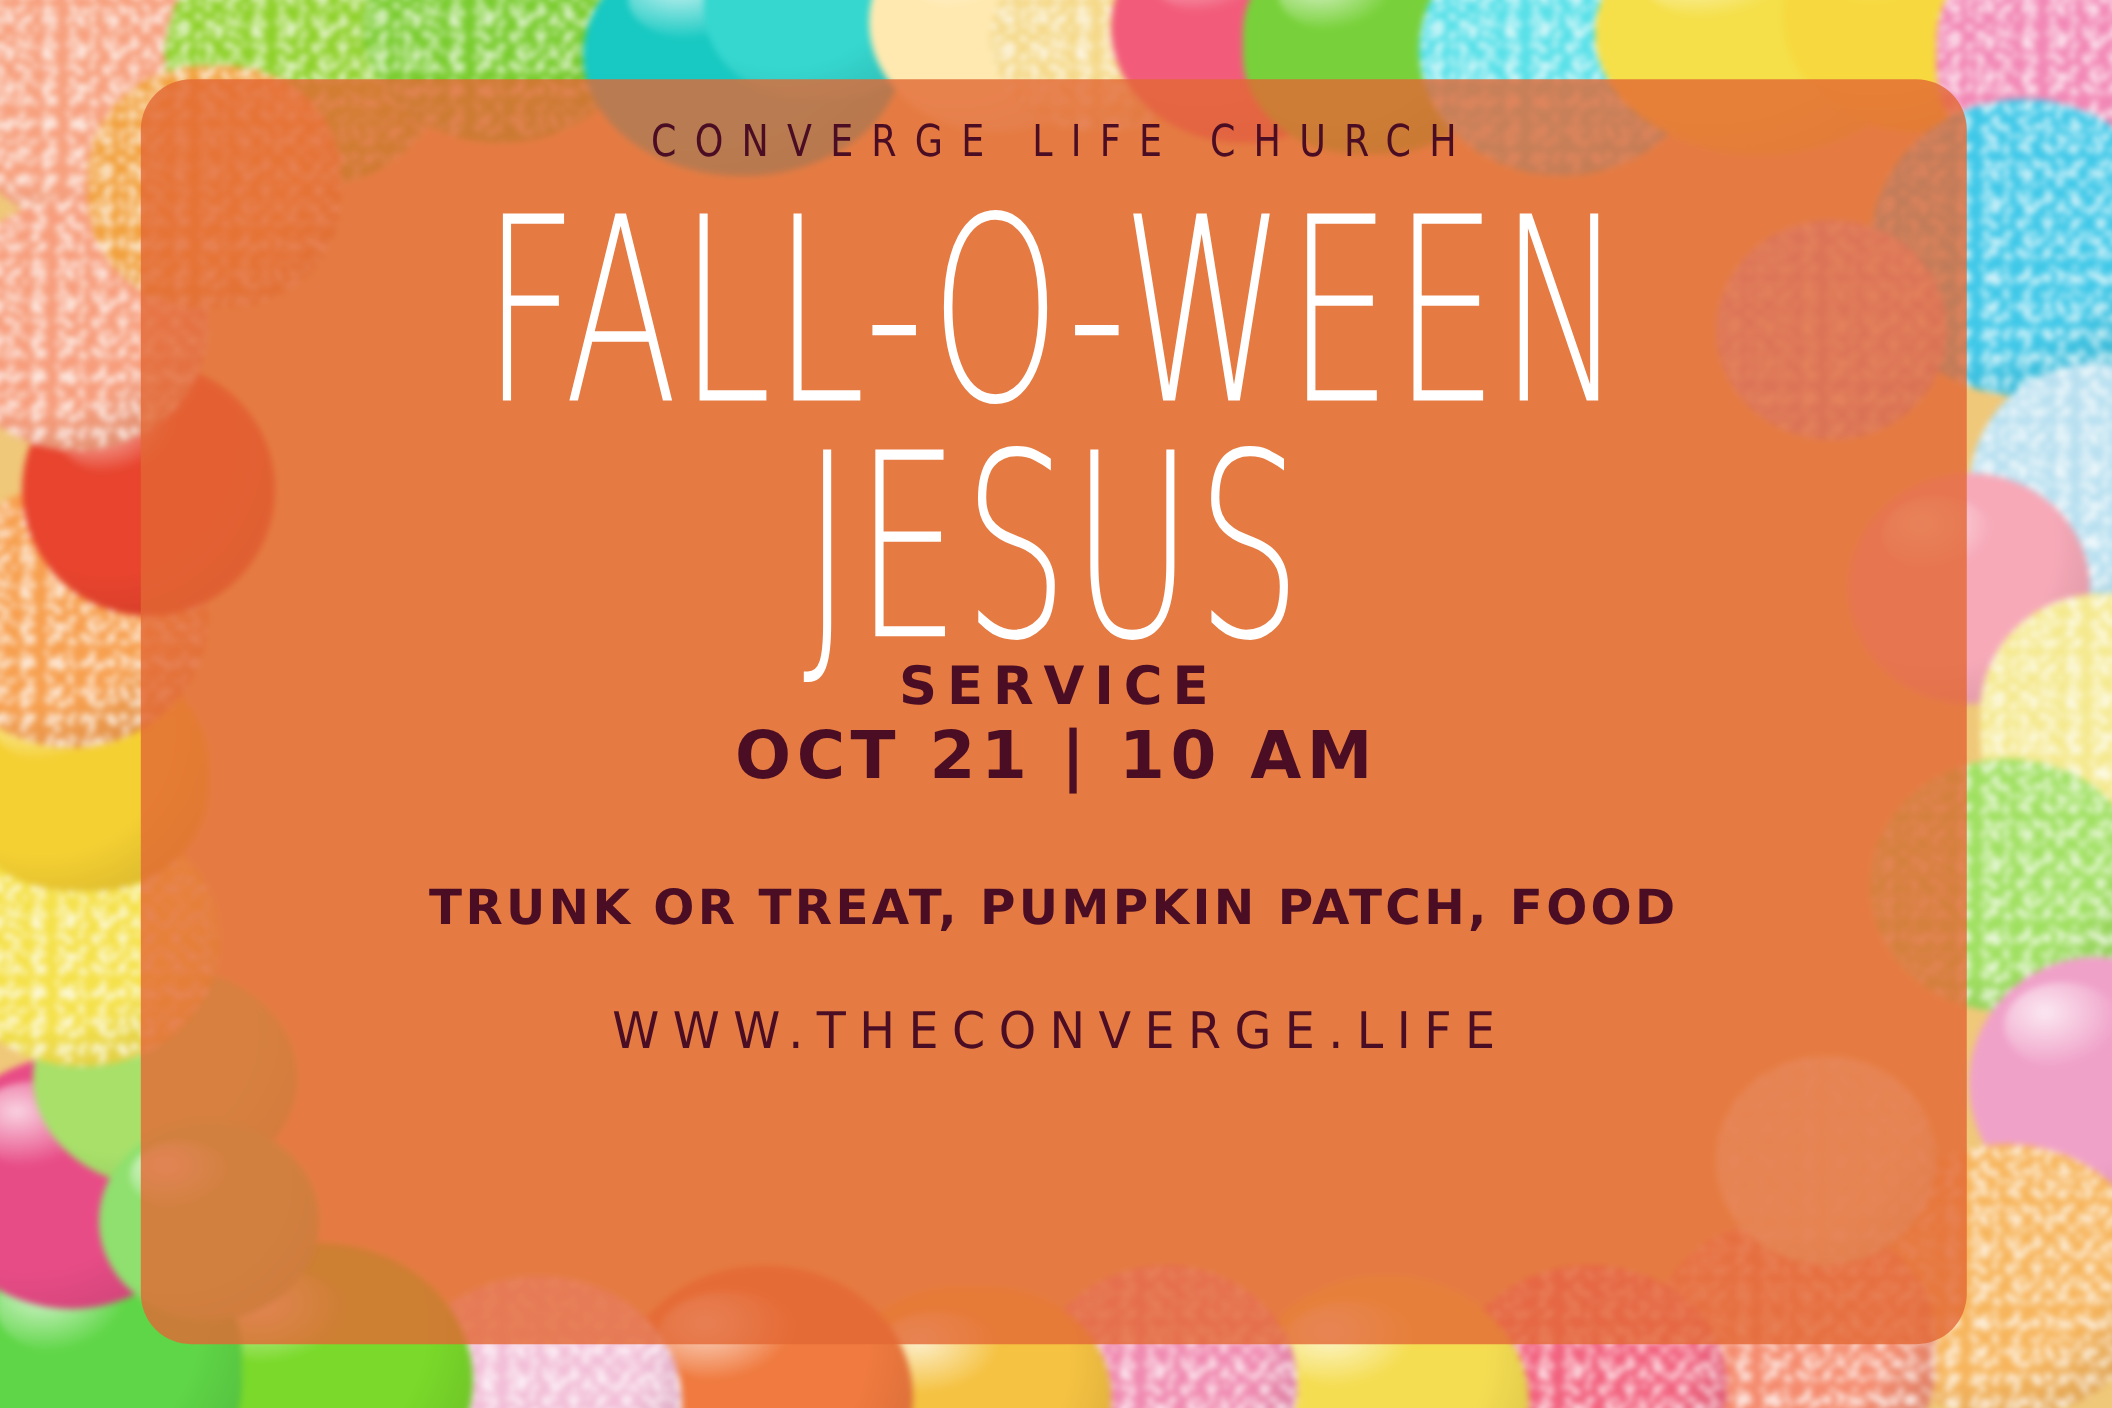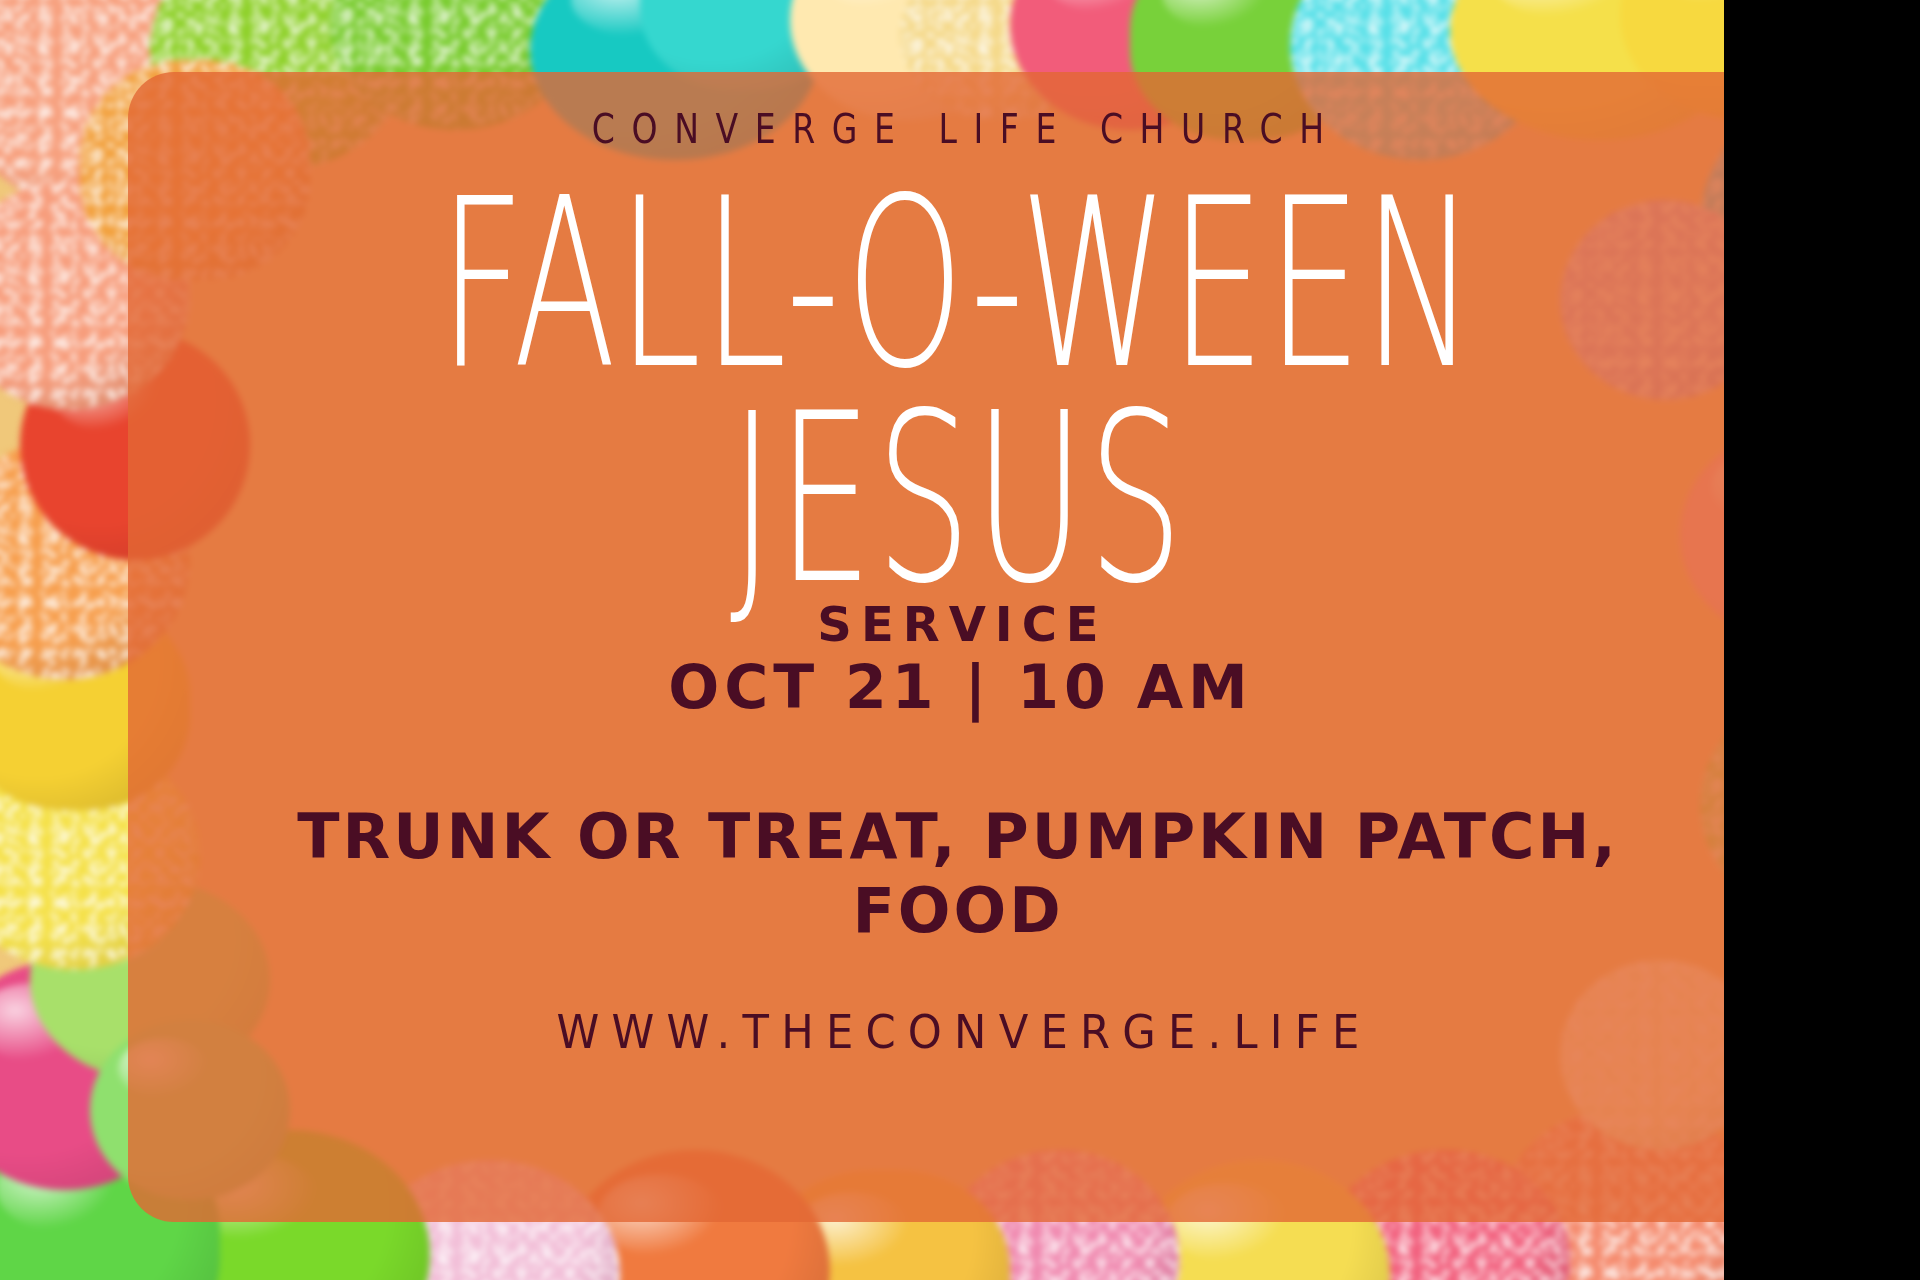--- a/index.html
+++ b/index.html
@@ -3,21 +3,21 @@
 <meta charset="utf-8">
 <style>
   html, body {
     margin: 0;
     padding: 0;
     background: #000;
   }
 
   #poster {
     position: relative;
-    width: 1724px;
+    width: 1920px;
     height: 1280px;
     overflow: hidden;
     font-family: "Liberation Sans", sans-serif;
   }
 
   
   .bg-photo {
     position: absolute;
     inset: 0;
     background-color: #f0c87a;
@@ -138,21 +138,21 @@
     text-indent: 5px;
     line-height: 1.18;
   }
 
   .details {
     margin-top: 78px;
     color: #4a0d24;
     text-align: center;
     font-family: "DejaVu Sans", sans-serif;
     font-weight: 700;
-    font-size: 62px;
+    font-size: 44px;
     letter-spacing: 3px;
     line-height: 1.18;
     max-width: 1540px;
   }
 
   .details .d-line {
     display: block;
   }
 
   .url {

